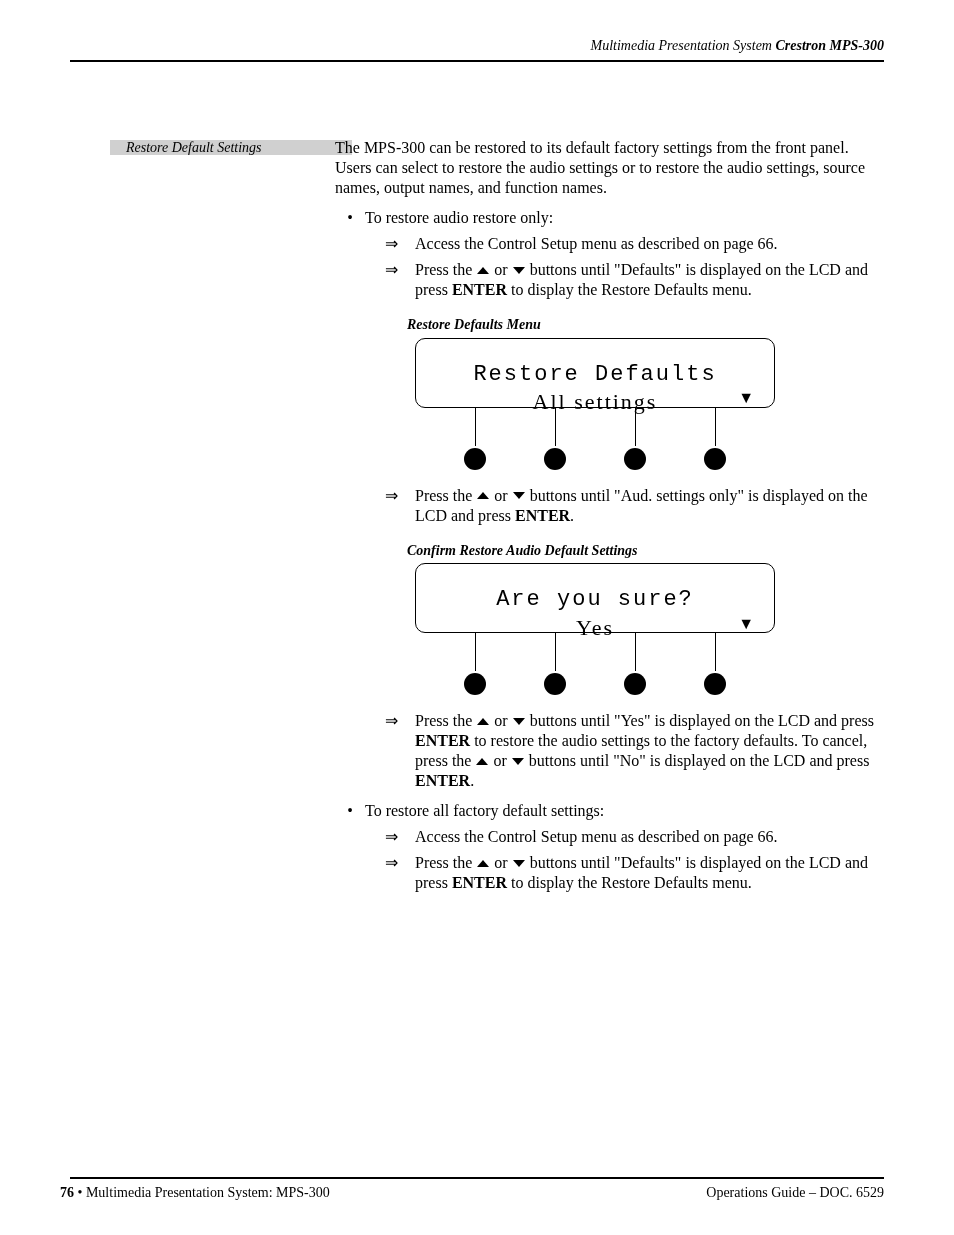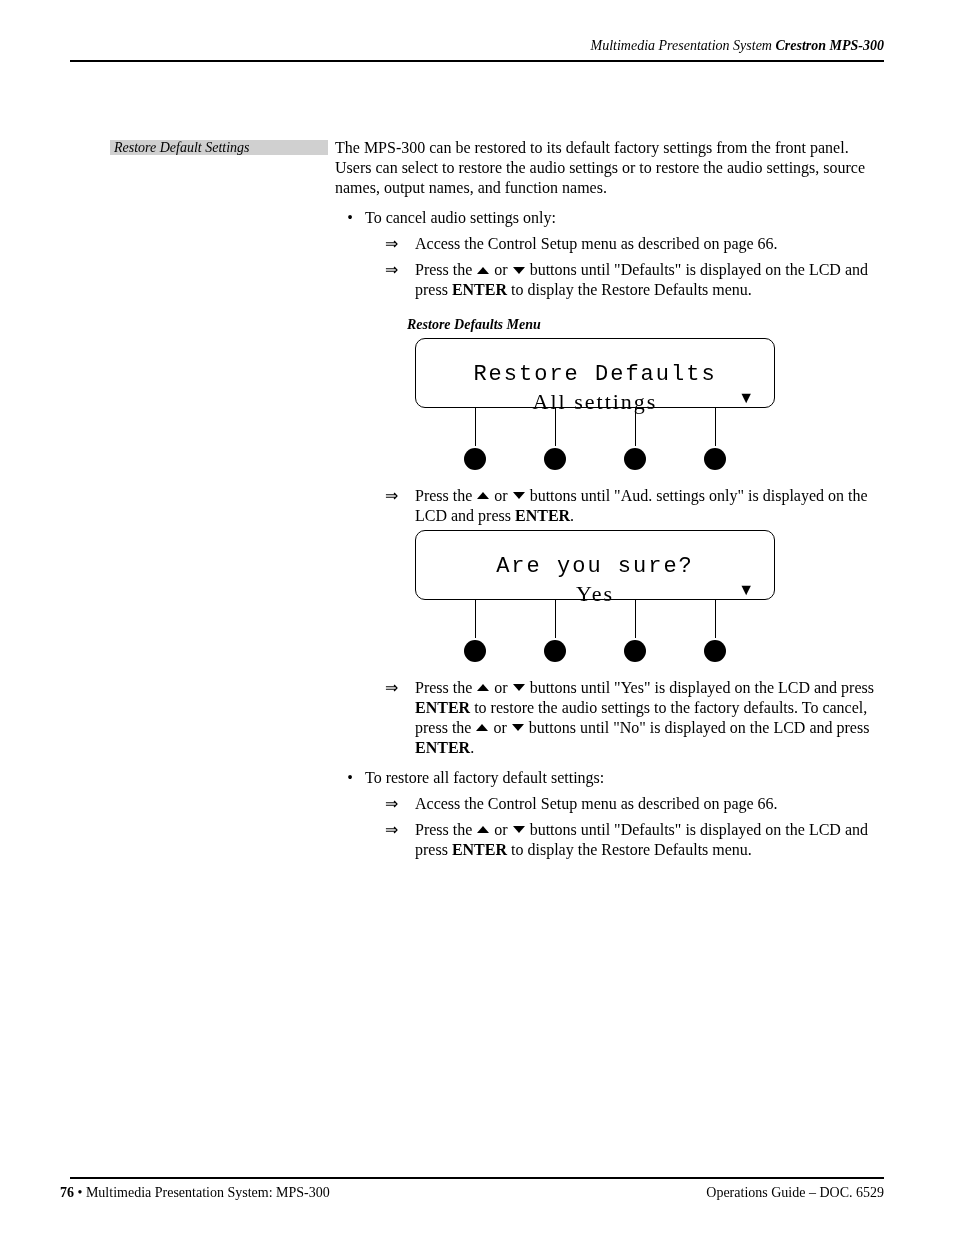--- a/index.html
+++ b/index.html
@@ -32,21 +32,21 @@
     border-top: 2px solid #000;
   }
   .sidebar {
     position: absolute;
     top: 140px;
     left: 110px;
     width: 210px;
     background: #d0d0d0;
     font-style: italic;
     font-size: 14px;
-    padding: 0 4px;
+    padding: 0 16px;
     line-height: 1.1;
   }
   .body {
     position: absolute;
     left: 335px;
     right: 70px;
     top: 138px;
     font-size: 16px;
     line-height: 1.25;
   }
@@ -186,21 +186,21 @@
 
   <div class="sidebar">
     <span>Restore Default Settings</span>
   </div>
 
   <div class="body">
     <p>The MPS-300 can be restored to its default factory settings from the front panel. Users can select to restore the audio settings or to restore the audio settings, source names, output names, and function names.</p>
 
     <div class="bullet-line">
       <div class="bullet-dot">•</div>
-      <div class="bullet-text">To cancel audio settings only:</div>
+      <div class="bullet-text">To restore audio restore only:</div>
     </div>
 
     <div class="arrow-line">
       <div class="arrow-sym">⇒</div>
       <div class="arrow-text">Access the Control Setup menu as described on page 66.</div>
     </div>
 
     <div class="arrow-line">
       <div class="arrow-sym">⇒</div>
       <div class="arrow-text">
@@ -237,20 +237,21 @@
       </div>
     </div>
 
     <div class="arrow-line" style="margin-top:16px">
       <div class="arrow-sym">⇒</div>
       <div class="arrow-text">
         <span>Press the </span><span class="tri-up"></span><span> or </span><span class="tri-down"></span><span> buttons until "Aud. settings only" is displayed on the LCD and press </span><b>ENTER</b><span>.</span>
       </div>
     </div>
 
+    <div class="caption">Confirm Restore Audio Default Settings</div>
     <div class="lcd-fig">
       <div class="lcd">
         <div class="line1">Are you sure?</div>
         <div class="line2">
           <span>Yes</span>
           <span class="down-glyph">▼</span>
         </div>
       </div>
       <div class="connectors">
         <div class="c">

